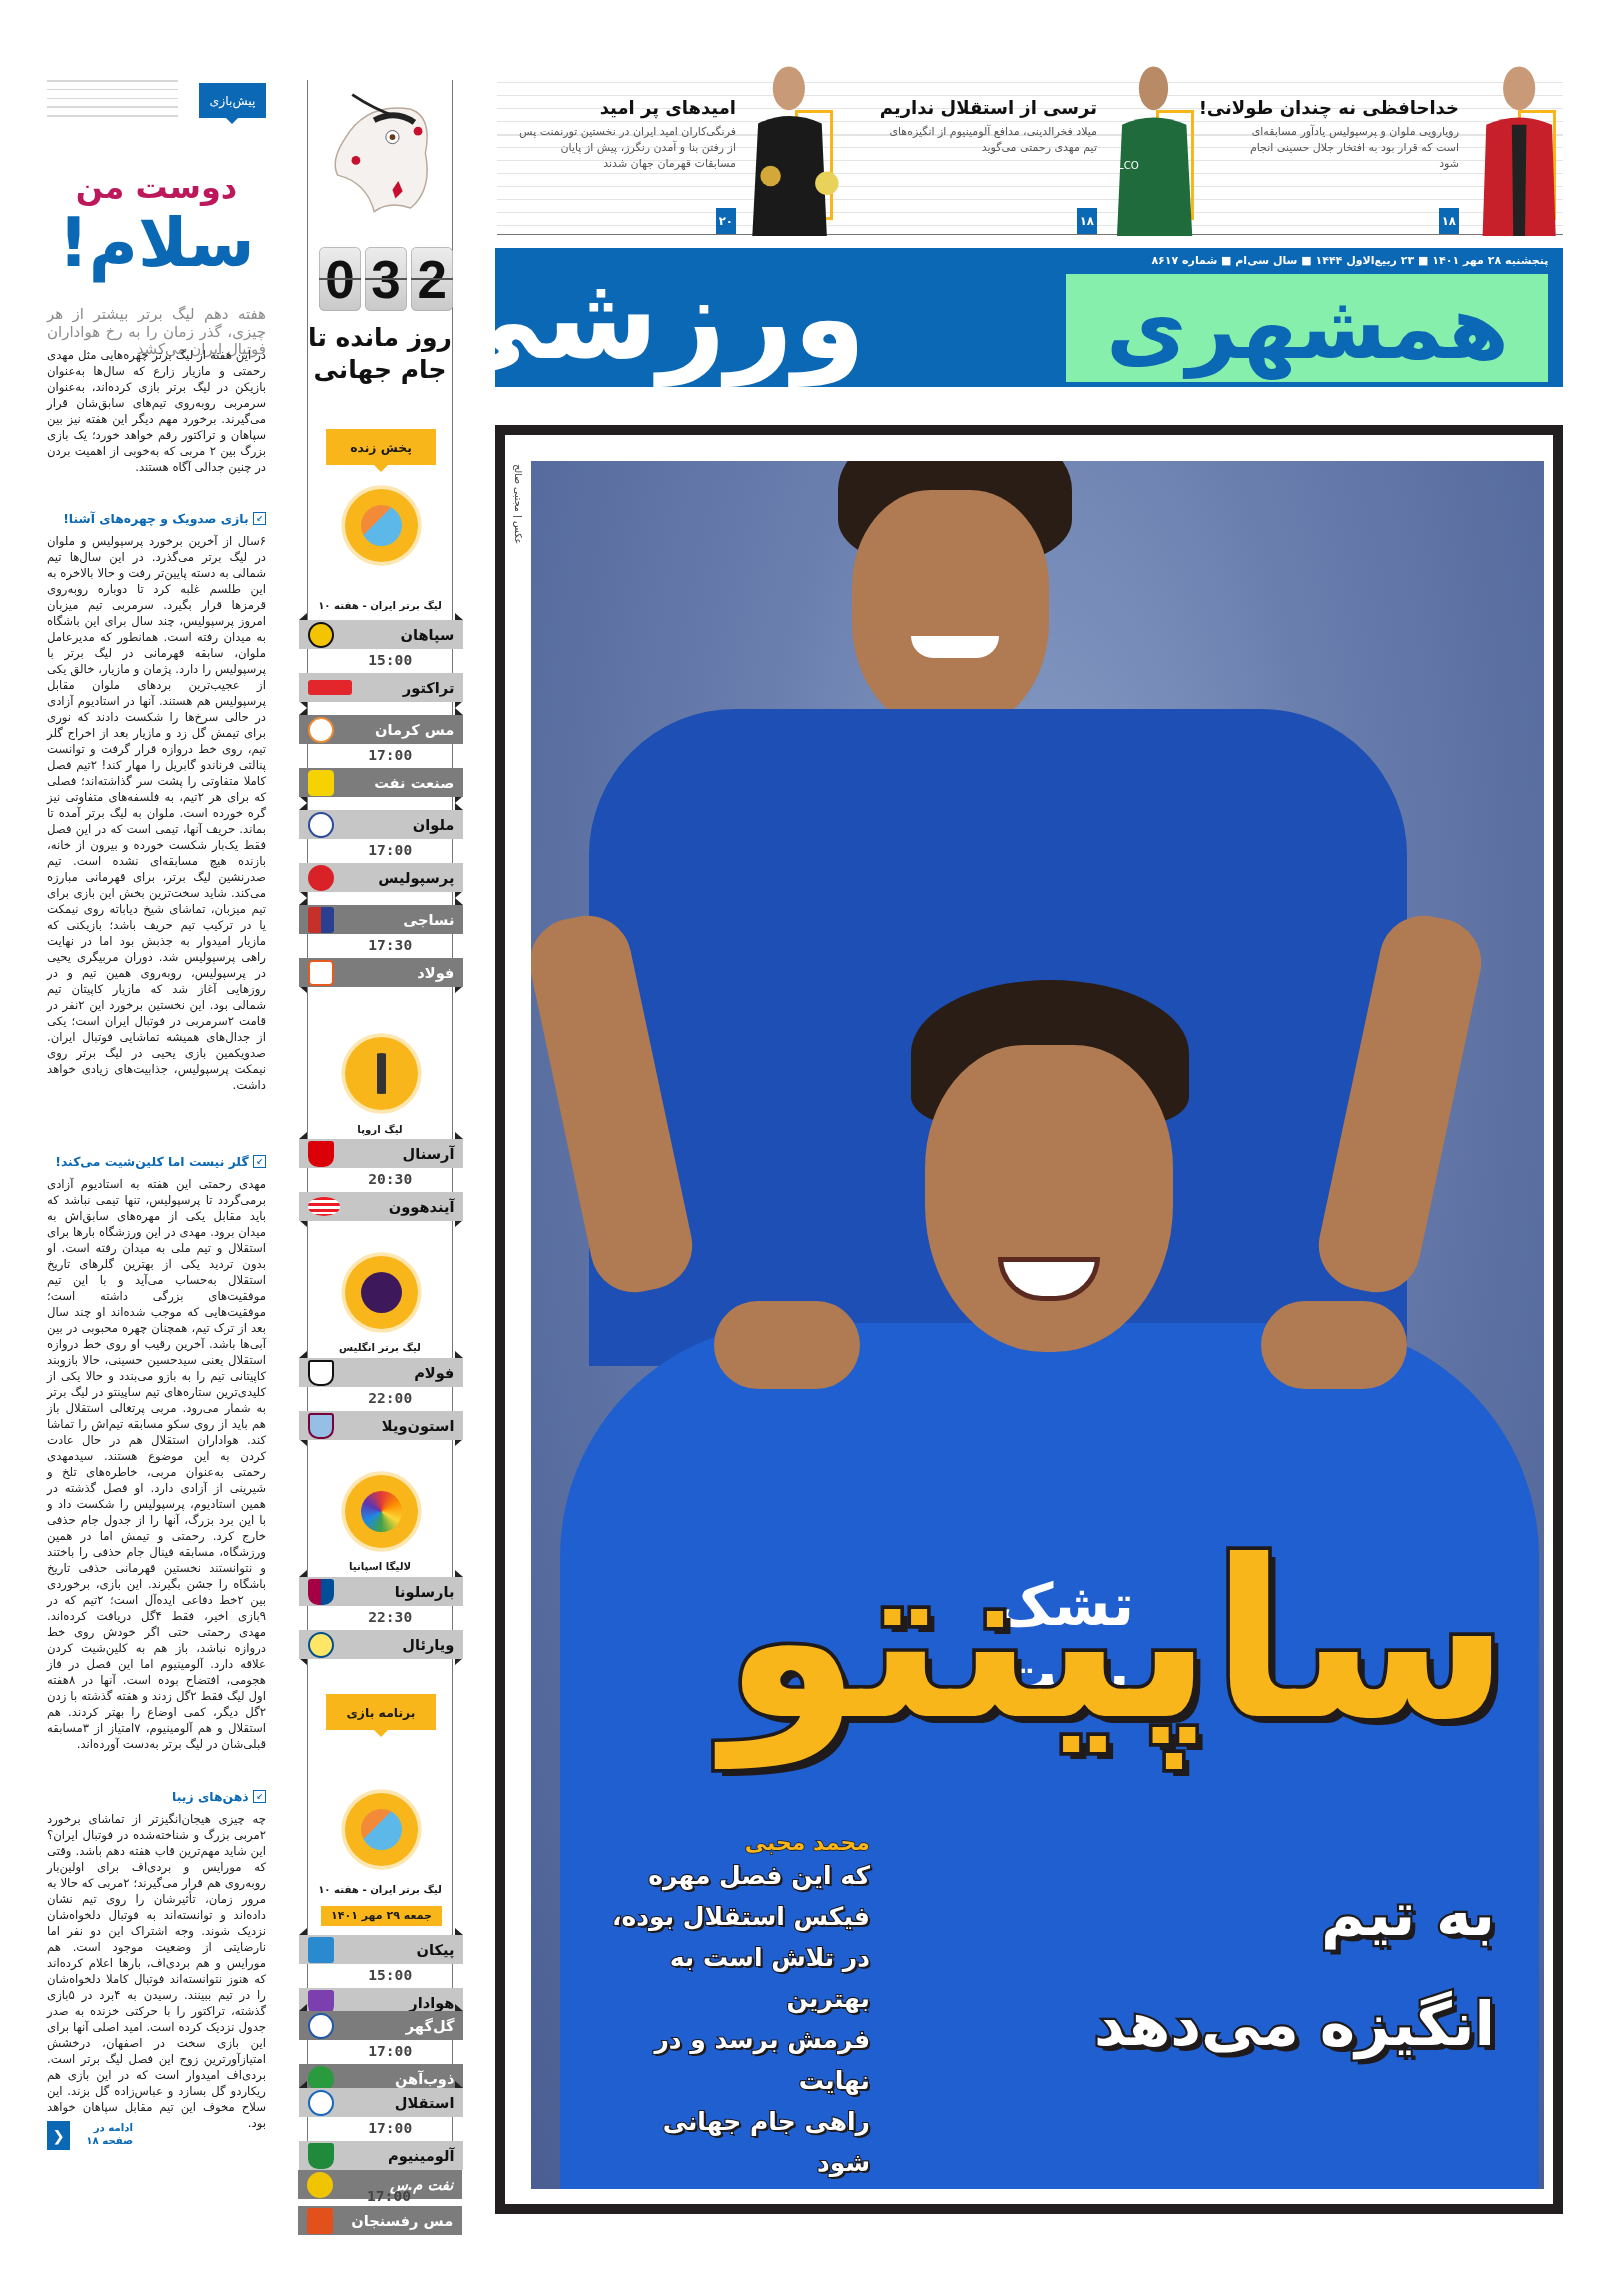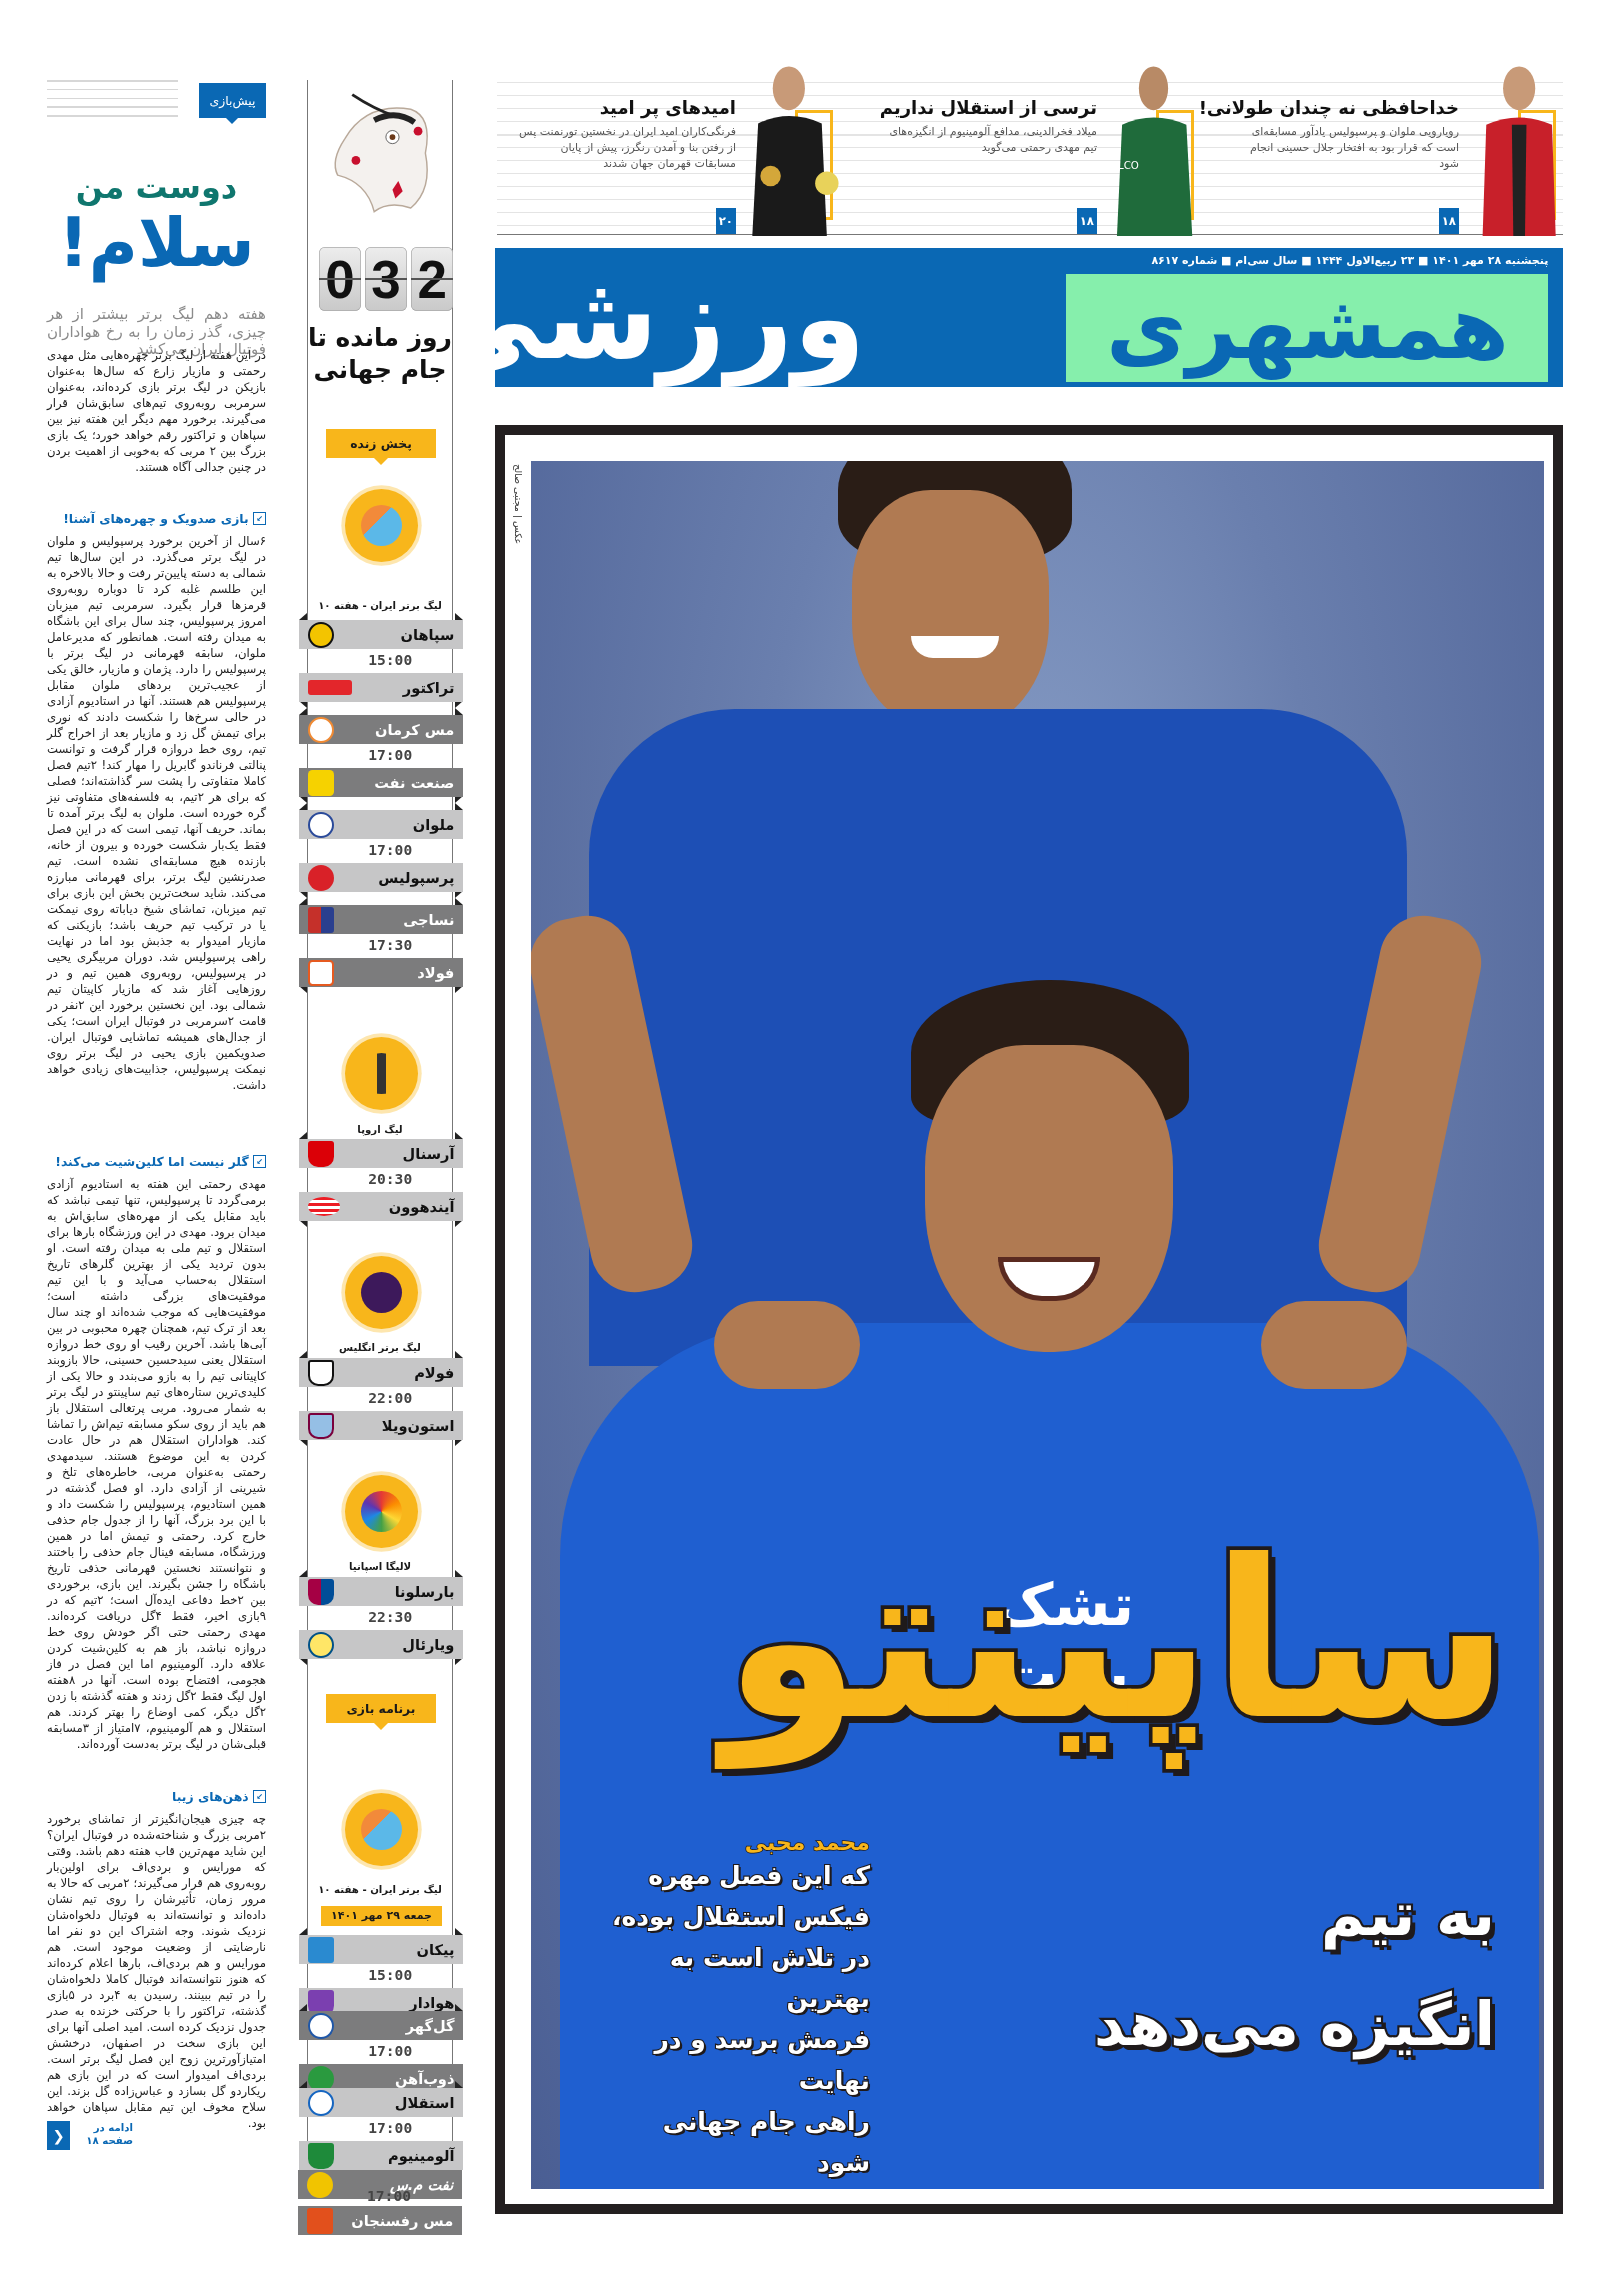--- a/index.html
+++ b/index.html
@@ -7,39 +7,39 @@
   body { position: relative; font-family: "DejaVu Sans", sans-serif; color: #1a1a1a; direction: rtl; }
 
   
   .left-col { position: absolute; left: 47px; top: 80px; width: 219px; height: 2089px; direction: rtl; }
   .kicker-lines { position: absolute; left: 0; top: 0; width: 131px; height: 37px;
     background: repeating-linear-gradient(to bottom, #d7d7d7 0 1.5px, transparent 1.5px 8.8px); }
   .kicker { position: absolute; right: 0; top: 2.9px; width: 67px; height: 35px; background: #0a68b4; color: #fff;
     font-size: 12.4px; display: flex; align-items: center; justify-content: center; }
   .kicker::after { content: ""; position: absolute; bottom: -6.6px; left: 50%; margin-left: -6.6px;
     border-left: 6.6px solid transparent; border-right: 6.6px solid transparent; border-top: 6.6px solid #0a68b4; }
-  .friend-title { position: absolute; right: 0; left: 0; top: 88px; text-align: center; font-size: 32px; font-weight: bold; color: #0f766e; }
+  .friend-title { position: absolute; right: 0; left: 0; top: 88px; text-align: center; font-size: 32px; font-weight: bold; color: #be185d; }
   .hello-title { position: absolute; right: 0; left: 0; top: 130px; text-align: center; font-size: 67px; font-weight: bold; color: #0a68b4; line-height: 1; }
   .lead { position: absolute; right: 0; left: 0; top: 226px; font-size: 15px; color: #8b8b8b; text-align: justify; line-height: 17.5px; }
   .body-text { position: absolute; right: 0; left: 0; font-size: 11.7px; line-height: 16px; text-align: justify; color: #1d1d1d; }
   .subhead { position: absolute; right: 0; left: 0; font-size: 12.4px; font-weight: bold; color: #0a68b4; display: flex; align-items: center; gap: 4.4px; }
   .subhead .box-icon { width: 13px; height: 13px; border: 1.5px solid #0a68b4; display: inline-flex; align-items: center; justify-content: center; font-size: 8px; line-height: 1; color: #0a68b4; }
   .continue { position: absolute; left: 0; width: 102px; height: 29px; }
   .continue .arrow-box { position: absolute; left: 0; top: 0; width: 23.4px; height: 29px; background: #0a68b4; color: #fff; font-size: 14.6px; display: flex; align-items: center; justify-content: center; }
   .continue .ctext { position: absolute; left: 28px; top: 0; font-size: 10.2px; color: #0a68b4; font-weight: bold; line-height: 13px; text-align: right; width: 58px; }
 
   
   .sched { position: absolute; left: 307px; top: 80px; width: 146px; height: 2074px; border-left: 1.5px solid #777; border-right: 1.5px solid #777; }
   .mascot { position: absolute; left: 14.6px; top: 0; width: 117px; height: 139px; }
   .counter { position: absolute; left: 11px; top: 167px; width: 134px; height: 64px; display: flex; gap: 4.4px; direction: ltr; }
   .digit { flex: 1; height: 64px; border-radius: 5.8px; background: linear-gradient(#ededed, #c9c9c9); position: relative;
     display: flex; align-items: center; justify-content: center; font-family: "Liberation Sans", sans-serif; font-weight: bold; font-size: 53px; color: #111; box-shadow: inset 0 0 0 0.7px #aaa; }
   .digit::after { content: ""; position: absolute; left: 0; right: 0; top: 31px; height: 1.5px; background: #555; }
   .days-text { position: absolute; left: 0; right: 0; top: 242px; text-align: center; font-size: 25px; font-weight: bold; line-height: 32px; color: #111; }
-  .yellow-tag { position: absolute; left: 18px; width: 110px; height: 29px; background: #f8b61b; color: #1a1a1a; font-size: 12.4px; font-weight: bold; display: flex; align-items: center; justify-content: center; }
+  .yellow-tag { position: absolute; left: 18px; width: 110px; height: 36px; background: #f8b61b; color: #1a1a1a; font-size: 12.4px; font-weight: bold; display: flex; align-items: center; justify-content: center; }
   .yellow-tag::after { content: ""; position: absolute; bottom: -7.3px; left: 50%; margin-left: -7.3px;
     border-left: 7.3px solid transparent; border-right: 7.3px solid transparent; border-top: 7.3px solid #f8b61b; }
   .league-logo { position: absolute; left: 37px; width: 73px; height: 73px; border-radius: 50%; background: #f8b61b; display: flex; align-items: center; justify-content: center; box-shadow: 0 0 0 3.7px rgba(248,182,27,0.35); }
   .league-logo .inner { width: 41px; height: 41px; border-radius: 50%; }
   .league-name { position: absolute; left: 0; right: 0; text-align: center; font-size: 10.2px; font-weight: bold; color: #1a1a1a; }
   .date-bar { position: absolute; left: 13px; width: 121px; height: 20.4px; background: #f8b61b; font-size: 11px; font-weight: bold; text-align: center; line-height: 20.4px; color: #1a1a1a; }
   .match { position: absolute; left: -8.8px; width: 164px; height: 95px; }
   .team-bar { position: absolute; left: 0; right: 0; height: 29px; display: flex; align-items: center; padding: 0 8.8px; font-size: 14.6px; font-weight: bold; }
   .team-bar.light { background: #c6c6c7; color: #111; }
   .team-bar.dark { background: #7c7c7d; color: #fff; }

